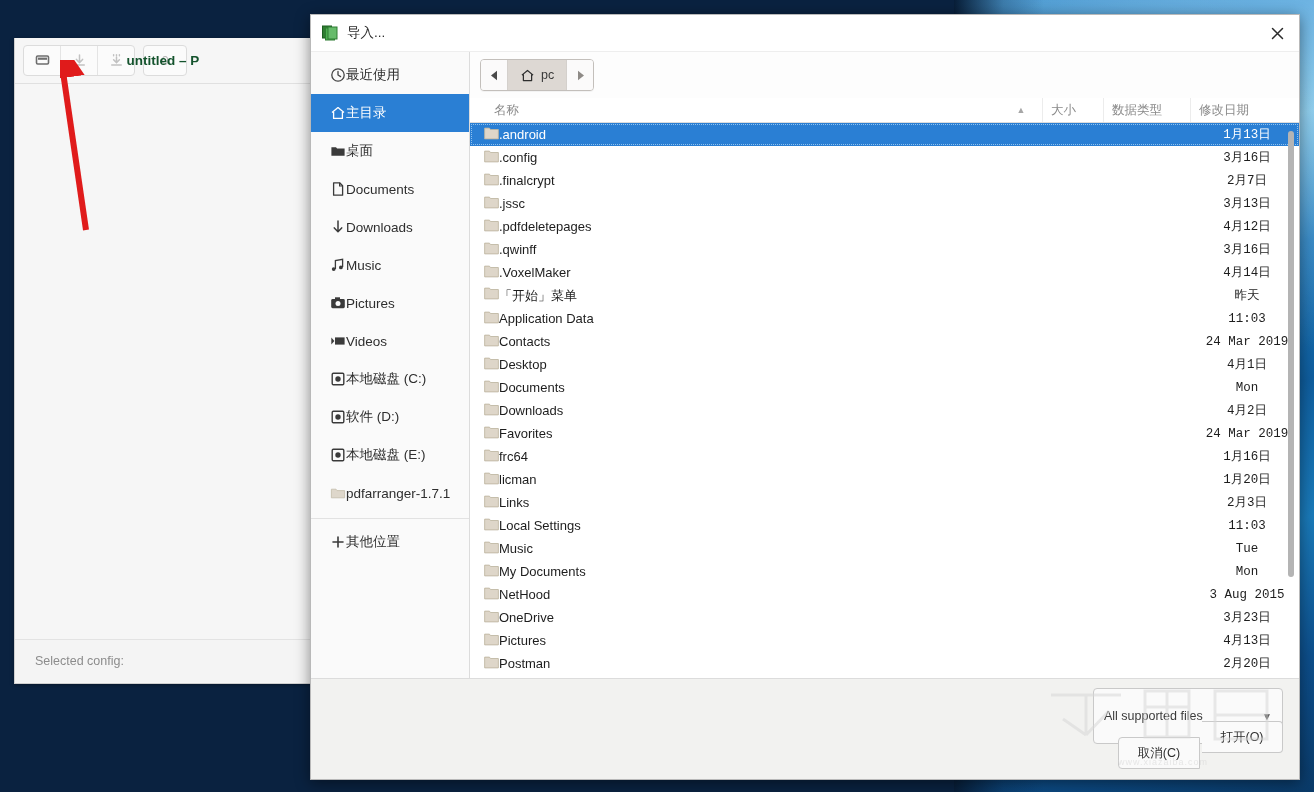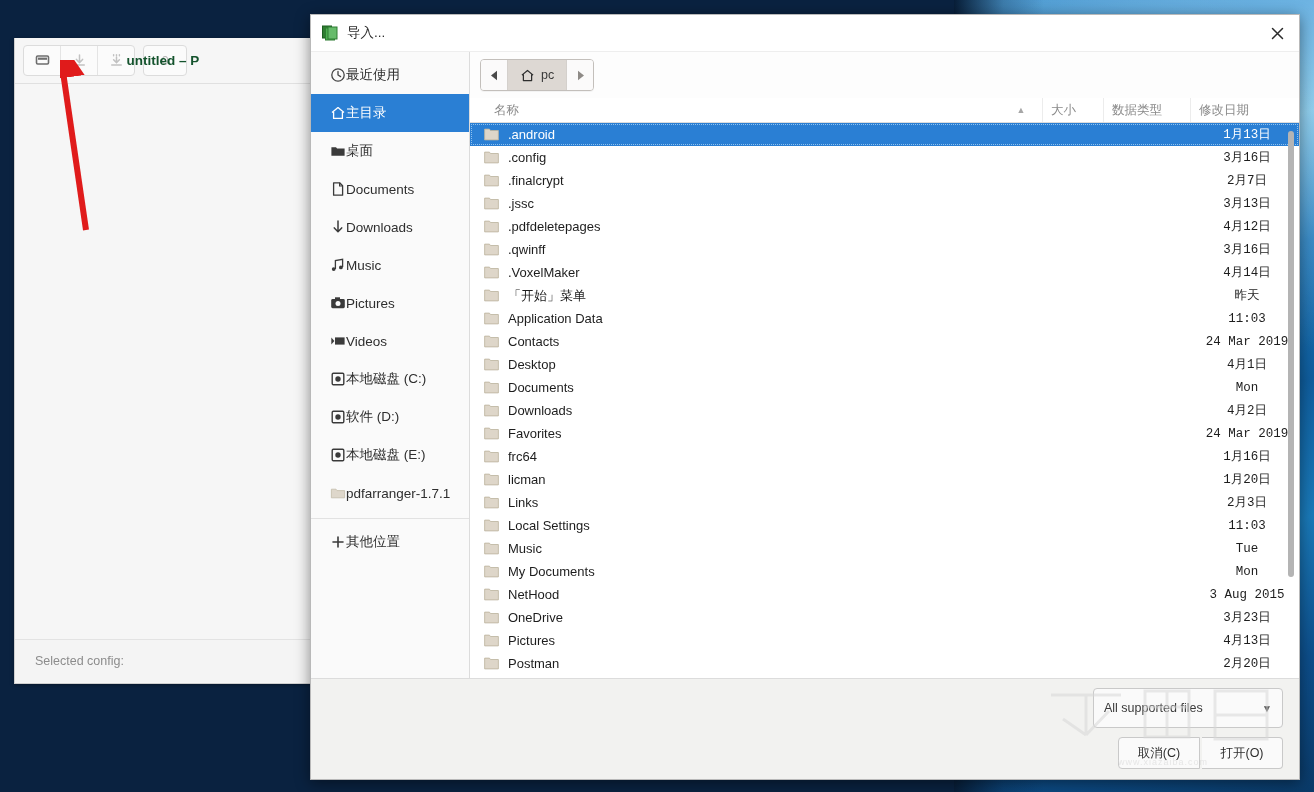--- a/index.html
+++ b/index.html
@@ -83,38 +83,38 @@
   .ch.name{flex:1;min-width:0;padding-left:24px;}
   .ch.sortarrow{width:26px;justify-content:center;color:#a6a6a6;font-size:9px;}
   .ch.size{width:44px;justify-content:flex-start;border-left:1px solid #ececec;}
   .ch.type{width:70px;border-left:1px solid #ececec;}
   .ch.date{width:92px;border-left:1px solid #ececec;}
 
   
   #filelist{flex:1;overflow:hidden;position:relative;background:#ffffff;}
   .frow{height:23px;display:flex;align-items:center;font-size:13px;color:#1d1d1d;}
   .frow.selected{background:#2a7fd4;color:#ffffff;outline:1px dotted #8fc2ef;outline-offset:-2px;}
-  .fname{flex:1;min-width:0;display:flex;align-items:center;gap:9px;padding-left:14px;white-space:nowrap;overflow:hidden;}
+  .fname{flex:1;min-width:0;display:flex;padding-left:14px;white-space:nowrap;overflow:hidden;}
   .fsize{width:44px;}
   .ftype{width:70px;}
   .fdate{width:92px;text-align:center;padding-right:6px;font-size:12.5px;font-family:Liberation Mono, monospace;}
   .folder-ico{width:15px;height:13px;flex:none;}
 
   
   #vscroll{position:absolute;right:5px;top:8px;width:6px;height:446px;background:#b4b4b4;border-radius:3px;}
 
   
   #dlg-bottom{height:100px;background:#f2f2f0;border-top:1px solid #dcdcdc;position:relative;flex:none;}
   #filter-combo{position:absolute;right:16px;top:9px;width:168px;height:30px;background:#fafafa;
     border:1px solid #c9c9c9;border-radius:4px;display:flex;align-items:center;
-    padding:4px 10px;font-size:12.5px;color:#3a3a3a;justify-content:space-between;}
+    padding:12px 10px;font-size:12.5px;color:#3a3a3a;justify-content:space-between;}
   #action-row{position:absolute;right:16px;bottom:10px;display:flex;gap:2px;}
   .act-btn{width:80px;height:30px;background:#fafafa;border:1px solid #c9c9c9;
     display:flex;align-items:center;justify-content:center;font-size:12.5px;color:#2e2e2e;}
-  .act-btn.first{border-radius:4px 0 0 4px;}
+  .act-btn.first{border-radius:4px 0 0 4px;margin-top:16px;}
   .act-btn.last{border-radius:0 4px 4px 0;border-left:none;}
 
   
   #watermark{position:absolute;right:6px;bottom:6px;width:260px;height:96px;
     pointer-events:none;opacity:.55;}
   #watermark .wm-text{font-size:9px;color:#cfcfcf;letter-spacing:1px;text-align:center;}
 </style>
 </head>
 <body>
 

